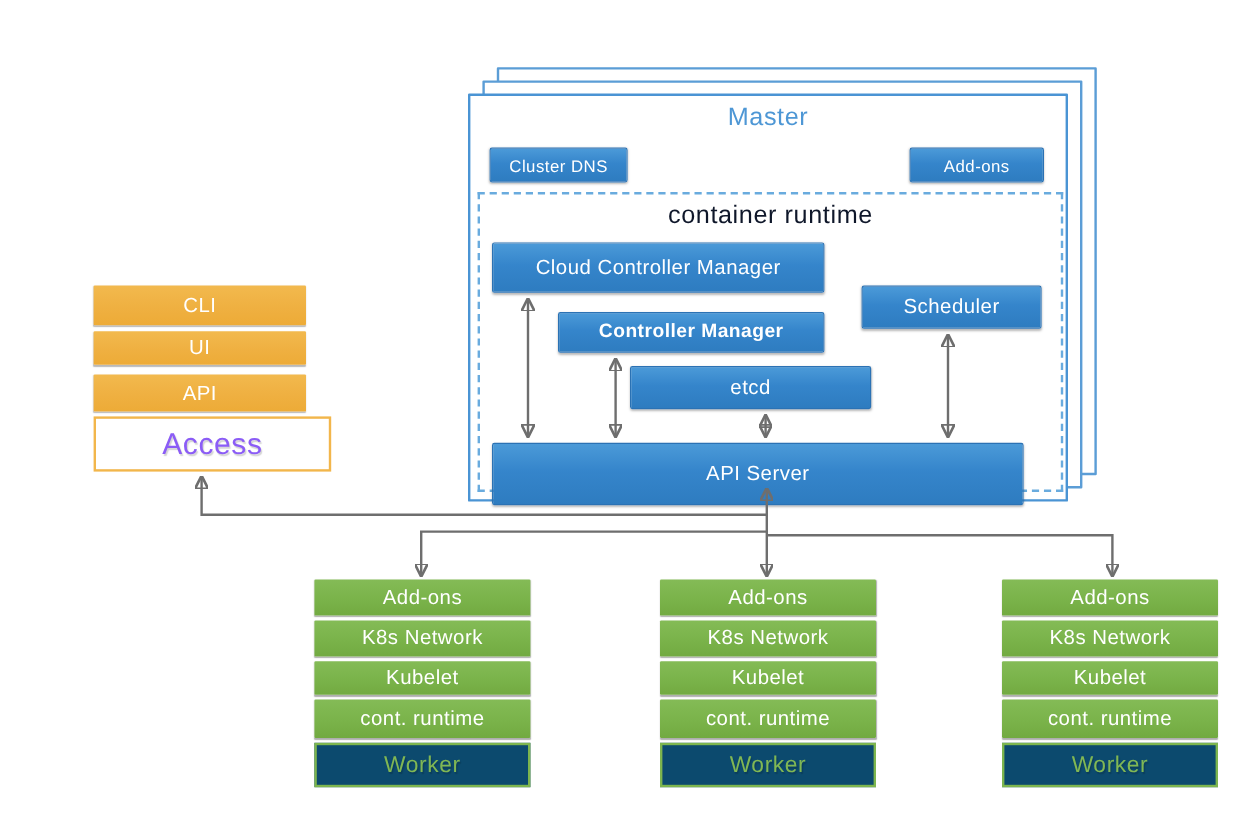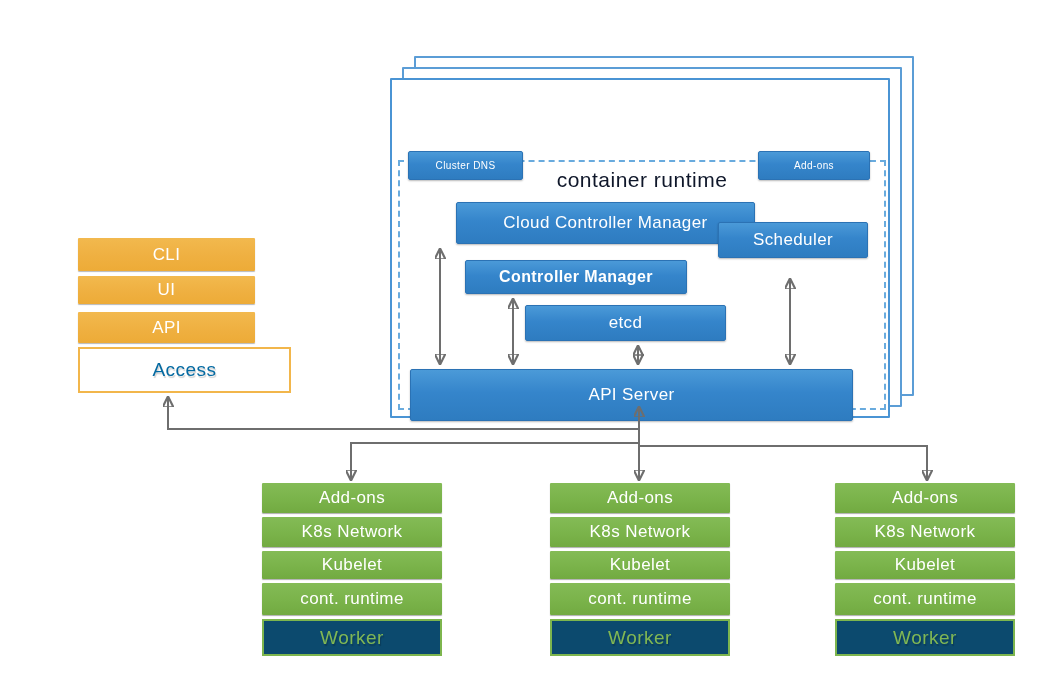--- a/index.html
+++ b/index.html
@@ -36,35 +36,35 @@
   
   .box-blue {
     background: linear-gradient(180deg, #4b9ad8 0%, #3585cb 45%, #2e7cc0 100%);
     border: 1px solid #2b72b4; border-radius: 2px;
     color: #ffffff; display: flex; align-items: center; justify-content: center;
     box-shadow: 0 1px 2px rgba(0,0,0,0.28);
     letter-spacing: 0.4px; z-index: 5;
   }
   .fs-lg { font-size: 17px; }
   .fs-md { font-size: 16px; font-weight: bold; }
-  .fs-sm { font-size: 10px; margin-top: 28px; }
+  .fs-sm { font-size: 14px; }
 
   
   .row-orange {
     left: 78px; width: 177px;
     background: linear-gradient(180deg, #f2b94e 0%, #efb041 55%, #edab37 100%);
     color: #fff; display: flex; align-items: center; justify-content: center;
     font-size: 17px; letter-spacing: 0.4px; border-radius: 1px;
     box-shadow: 0 1px 1px rgba(0,0,0,0.28); z-index: 5;
   }
   .base-orange {
-    left: 78px; width: 213px; background: #fff;
-    border: 2px solid #f2b64b; color: #0369a1;
+    left: 78px; width: 198px; background: #fff;
+    border: 2px solid #f2b64b; color: #8b5cf6;
     display: flex; align-items: center; justify-content: center;
-    font-size: 19px; letter-spacing: 0.5px;
+    font-size: 25px; letter-spacing: 0.5px;
     text-shadow: 1px 2px 1px rgba(0,0,0,0.18); z-index: 5;
   }
 
   
   .row-green {
     width: 180px;
     background: linear-gradient(180deg, #84bb56 0%, #7ab34a 55%, #72aa41 100%);
     color: #fff; display: flex; align-items: center; justify-content: center;
     font-size: 17px; letter-spacing: 0.4px; border-radius: 1px;
     box-shadow: 0 1px 1px rgba(0,0,0,0.32); z-index: 5;
@@ -86,30 +86,31 @@
 </style>
 </head>
 <body>
 
 <div class="stage">
 
   <div class="abs ghost" style="left:414px; top:56px; z-index:1;"></div>
   <div class="abs ghost" style="left:402px; top:67px; z-index:2;"></div>
 
   <div class="abs master-box"></div>
+  <div class="abs master-title">Master</div>
 
   <div class="abs box-blue fs-sm" style="left:408px; top:123px; width:115px; height:29px;">Cluster DNS</div>
   <div class="abs box-blue fs-sm" style="left:758px; top:123px; width:112px; height:29px;">Add-ons</div>
 
   <div class="abs cr-box"></div>
   <div class="abs cr-title">container runtime</div>
 
-  <div class="abs box-blue fs-lg" style="left:410px; top:202px; width:299px; height:42px;margin-left:46px;">Cloud Controller Manager</div>
+  <div class="abs box-blue fs-lg" style="left:410px; top:202px; width:277px; height:42px;">Cloud Controller Manager</div>
   <div class="abs box-blue fs-md" style="left:465px; top:260px; width:222px; height:34px;">Controller Manager</div>
-  <div class="abs box-blue fs-lg" style="left:718px; top:222px; width:150px; height:36px;">Scheduler</div>
+  <div class="abs box-blue fs-lg" style="left:718px; top:238px; width:150px; height:36px;">Scheduler</div>
   <div class="abs box-blue fs-lg" style="left:525px; top:305px; width:201px; height:36px;">etcd</div>
   <div class="abs box-blue fs-lg" style="left:410px; top:369px; width:443px; height:52px;">API Server</div>
 
   <div class="abs row-orange" style="top:238px; height:33px;">CLI</div>
   <div class="abs row-orange" style="top:276px; height:28px;">UI</div>
   <div class="abs row-orange" style="top:312px; height:31px;">API</div>
   <div class="abs base-orange" style="top:347px; height:46px;">Access</div>
 
   <div class="abs row-green" style="left:262px; top:483px; height:30px;">Add-ons</div>
   <div class="abs row-green" style="left:262px; top:517px; height:30px;">K8s Network</div>

